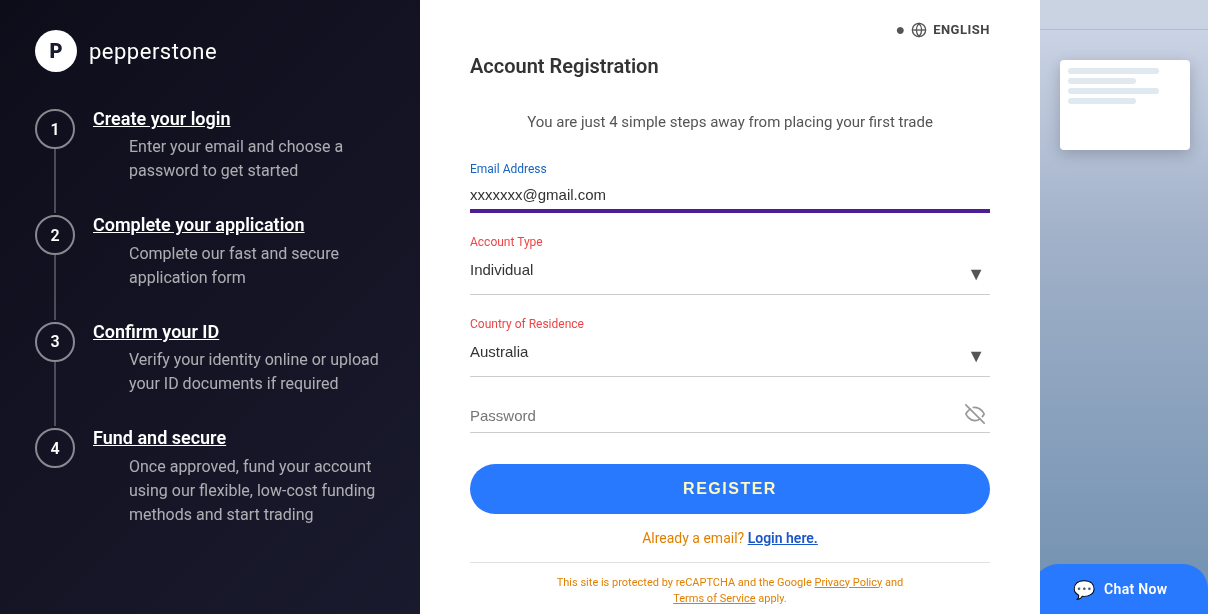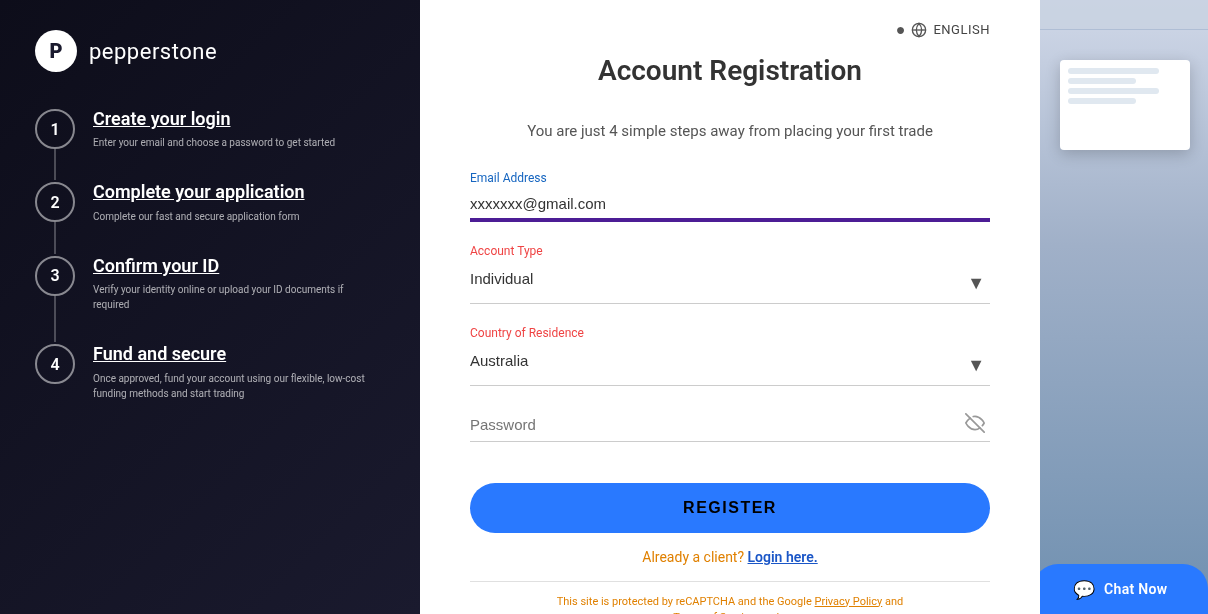--- a/index.html
+++ b/index.html
@@ -105,24 +105,25 @@
     .step-title {
       font-size: 18px;
       font-weight: 600;
       color: white;
       margin-bottom: 5px;
       line-height: 1.3;
       text-decoration: underline;
     }
 
     .step-desc {
-      font-size: 10px;
+      font-size: 16px;
       color: rgba(255,255,255,0.65);
       line-height: 1.5;
       max-width: 280px;
+      margin-left: 36px;
     }
 
     
     .center-panel {
       width: 620px;
       min-width: 620px;
       background: white;
       padding: 20px 50px 20px;
       display: flex;
       flex-direction: column;
@@ -140,27 +141,26 @@
     }
 
     .globe-icon {
       font-size: 16px;
       color: #555;
     }
 
     .lang-label {
       font-size: 13px;
       color: #444;
-      font-weight: 400;
+      font-weight: 700;
       letter-spacing: 0.5px;
     }
 
     .form-title {
-      text-align: center;
-      font-size: 28px;
+      font-size: 20px;
       font-weight: 600;
       color: #333;
       margin-bottom: 8px;
     }
 
     .form-subtitle {
       text-align: center;
       font-size: 15px;
       color: #555;
       line-height: 1.5;
@@ -247,29 +247,29 @@
       top: 50%;
       transform: translateY(-50%);
       color: #999;
       font-size: 18px;
       cursor: pointer;
     }
 
     .register-btn {
       width: 100%;
       background: #2979ff;
-      color: #000000;
+      color: #fef9c3;
       border: none;
       border-radius: 50px;
       padding: 16px;
       font-size: 16px;
       font-weight: 700;
       letter-spacing: 1.5px;
       cursor: pointer;
-      margin-top: 19px;
+      margin-top: 9px;
       margin-bottom: 16px;
     }
 
     .already-client {
       text-align: center;
       font-size: 14px;
       color: #e08000;
       margin-bottom: 16px;
     }
 
@@ -479,21 +479,21 @@
           <path d="M9.9 4.24A9.12 9.12 0 0 1 12 4c7 0 11 8 11 8a18.5 18.5 0 0 1-2.16 3.19"></path>
           <line x1="1" y1="1" x2="23" y2="23"></line>
         </svg>
       </span>
     </div>
   </div>
 
   <button class="register-btn">REGISTER</button>
 
   <p class="already-client">
-    <span>Already a client? </span>
+    <span>Already a email? </span>
     <a href="#">Login here.</a>
   </p>
 
   <hr class="divider">
 
   <p class="recaptcha-text">
     <span>This site is protected by reCAPTCHA and the Google </span>
     <a href="#">Privacy Policy</a>
     <span> and</span>
     <br>

